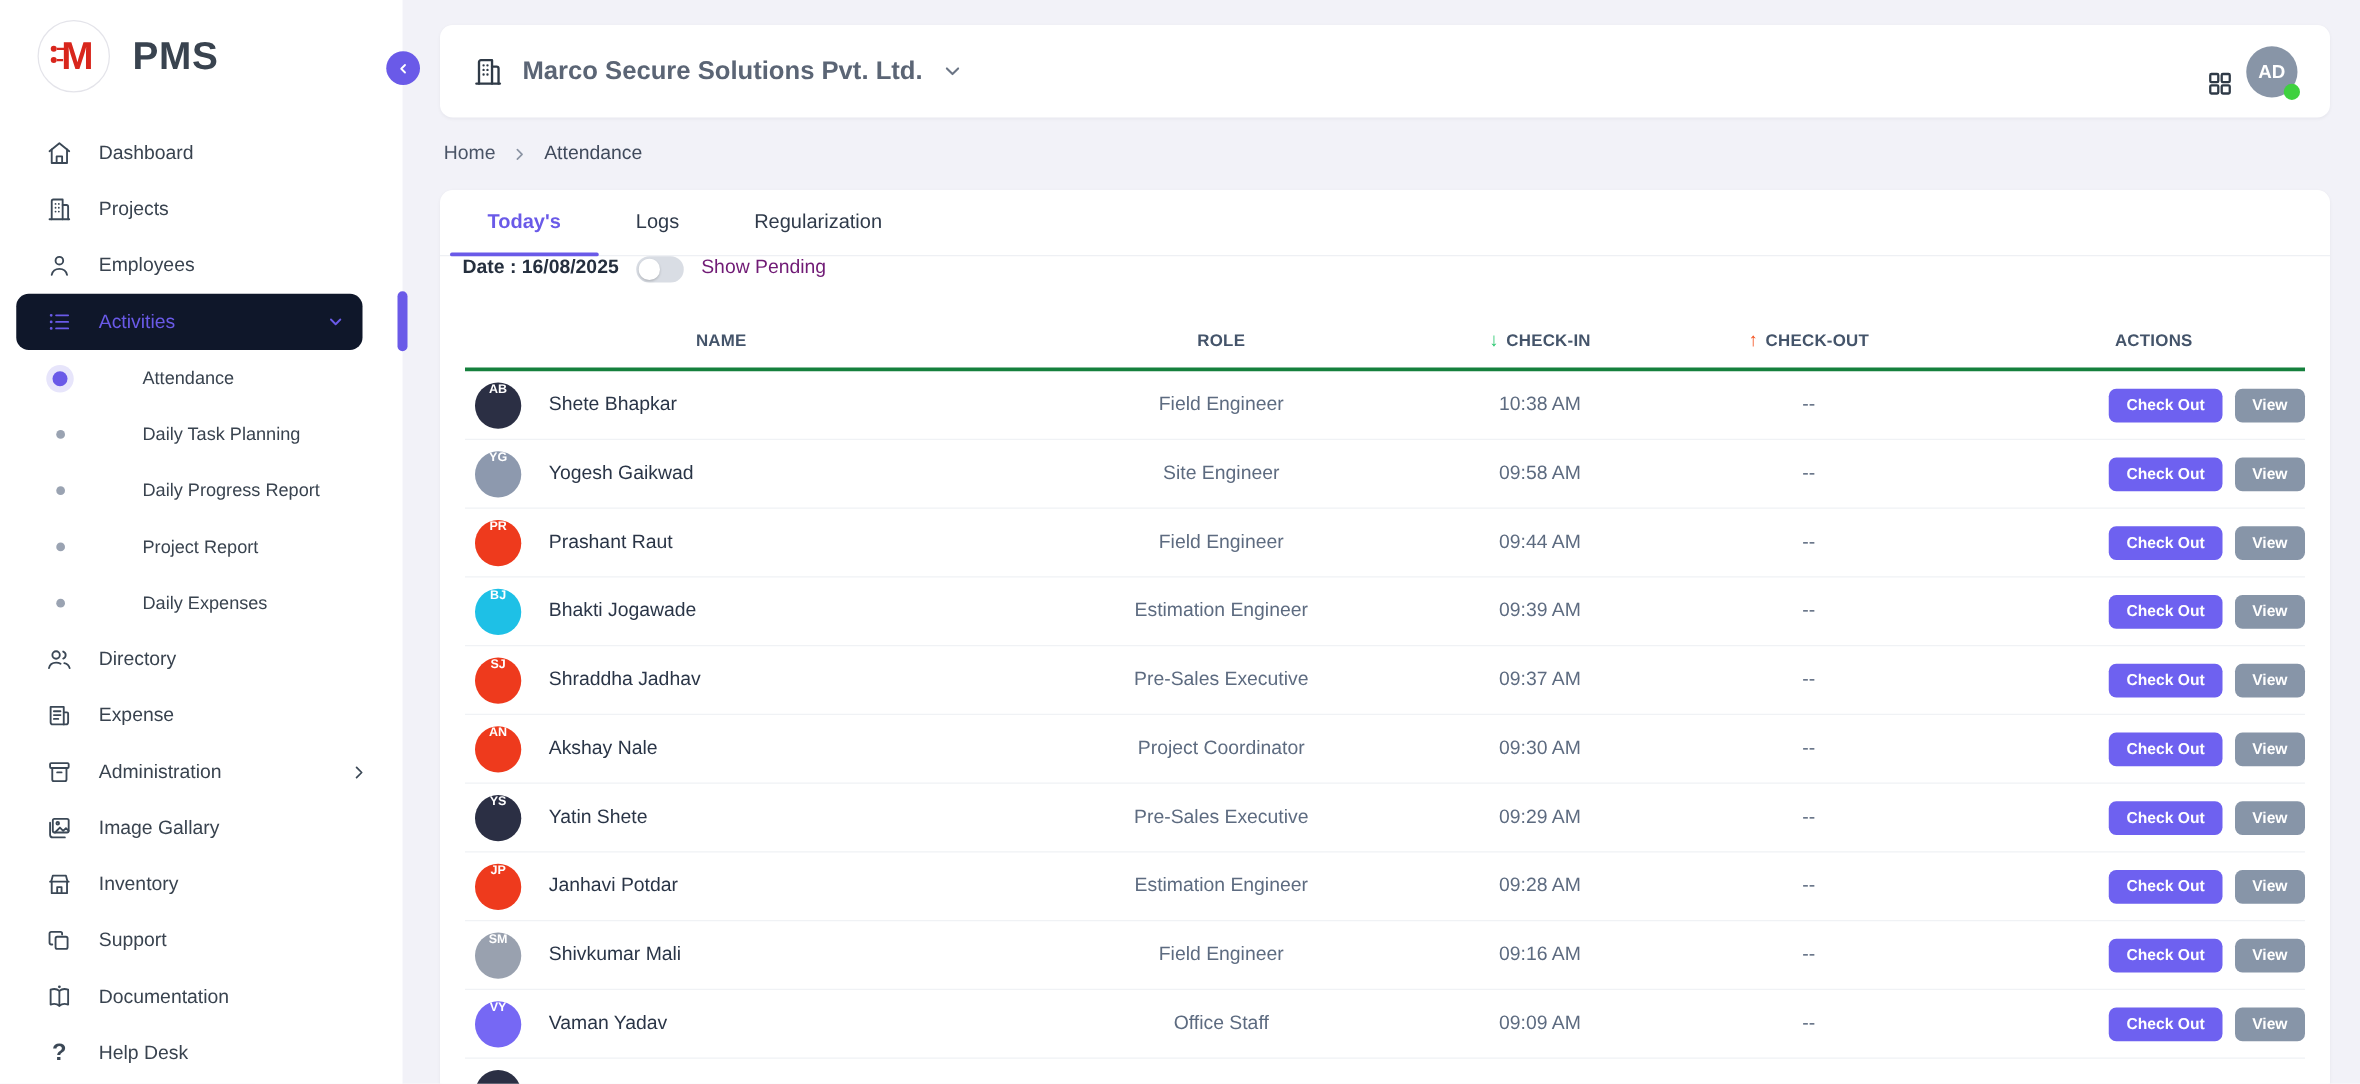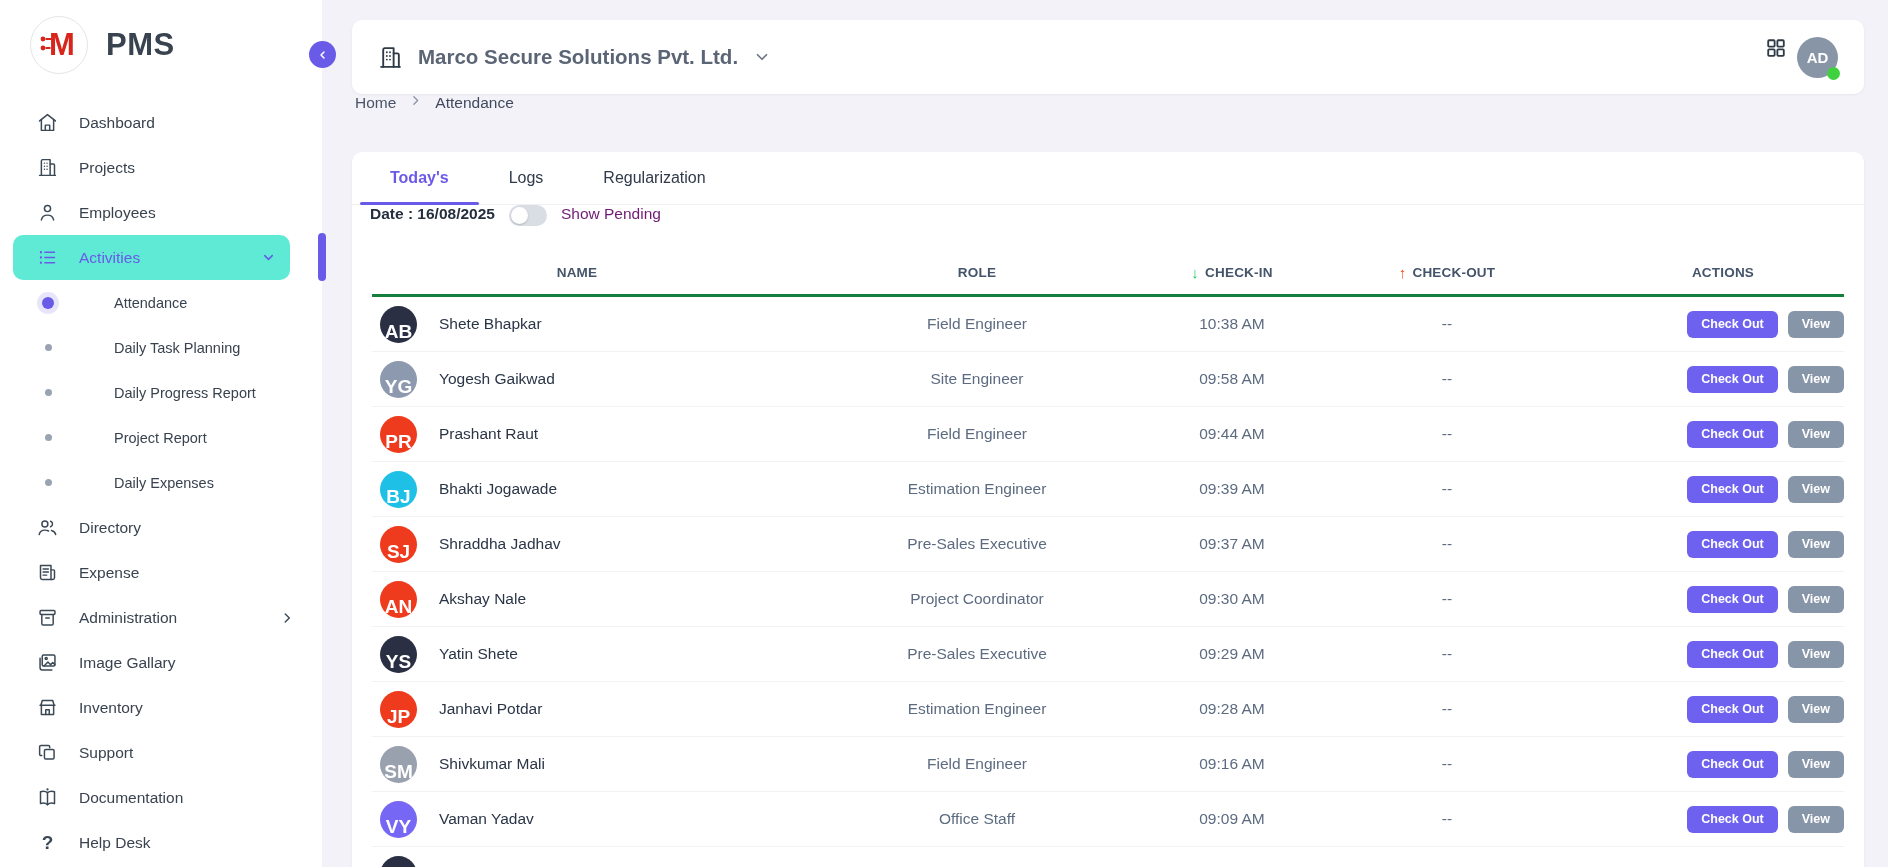--- a/index.html
+++ b/index.html
@@ -11,43 +11,43 @@
   
   .sidebar { position:fixed; left:0; top:0; bottom:0; width:322px; background:#fff; z-index:5; }
   .logo-row { display:flex; align-items:center; gap:18px; padding:16px 0 0 30px; }
   .logo-circle { width:58px; height:58px; border-radius:50%; border:1px solid #e4e4ea; display:flex; align-items:center; justify-content:center; position:relative; background:#fff; }
   .logo-m { color:#d8261c; font-size:31px; font-weight:800; margin-left:6px; }
   .logo-dots { position:absolute; left:9px; top:17px; }
   .brand { font-size:31px; font-weight:800; color:#39434f; letter-spacing:.5px; }
   .nav { margin-top:26px; position:relative; }
   .nav-item { height:45px; display:flex; align-items:center; gap:21px; padding-left:37px; font-size:15.5px; font-weight:500; color:#39434f; cursor:pointer; position:relative; }
   .nav-item .chev-right { margin-left:auto; margin-right:28px; }
-  .nav-item.active { margin:0 32px 0 13px; padding-left:24px; background:#5eead4; border-radius:10px; color:#6a5ae8; }
+  .nav-item.active { margin:0 32px 0 13px; padding-left:24px; background:#0f172a; border-radius:10px; color:#6a5ae8; }
   .nav-item.active .ic { stroke:#6a5ae8; }
   .nav-item.active .chev-down { margin-left:auto; margin-right:14px; }
   .edge-indicator { position:absolute; right:-4px; top:133px; width:8px; height:48px; border-radius:4px; background:#6a5ae8; }
   .sub-item { height:45px; display:flex; align-items:center; cursor:pointer; }
   .sub-bullet-box { width:12px; margin-left:42px; display:flex; align-items:center; justify-content:center; }
   .dot-active { width:12px; height:12px; border-radius:50%; background:#6a5ae8; box-shadow:0 0 0 5px #e7e5fb; }
   .dot { width:7px; height:7px; border-radius:50%; background:#9aa3b2; }
   .sub-label { margin-left:60px; font-size:14.5px; font-weight:500; color:#39434f; }
   .collapse-btn { position:fixed; left:309px; top:41px; width:27px; height:27px; border-radius:50%; background:#6a5ae8; border:none; color:#fff; cursor:pointer; z-index:6; display:flex; align-items:center; justify-content:center; }
 
   
   .main { margin-left:322px; padding:20px 24px 0 30px; }
   .card { background:#fff; border-radius:10px; box-shadow:0 1px 3px rgba(16,24,40,.05); }
   .topbar { height:74px; display:flex; align-items:center; justify-content:space-between; padding:0 26px; }
   .company { display:flex; align-items:center; gap:15px; cursor:pointer; }
   .company-name { font-size:20.5px; font-weight:600; color:#5b6575; }
-  .top-right { display:flex; align-items:flex-start; gap:10px; }
+  .top-right { display:flex; align-items:flex-end; gap:10px; }
   .grid-btn { background:none; border:none; cursor:pointer; }
   .avatar-top { width:41px; height:41px; border-radius:50%; background:#8895a7; color:#fff; font-size:15px; font-weight:700; display:flex; align-items:center; justify-content:center; position:relative; cursor:pointer; }
   .online-dot { position:absolute; right:-2px; bottom:-2px; width:13px; height:13px; border-radius:50%; background:#3fd13f; }
 
-  .breadcrumb { height:58px; display:flex; gap:13px; padding-left:3px; font-size:15.5px; }
+  .breadcrumb { height:58px; display:flex; align-items:center; gap:13px; padding-left:3px; font-size:15.5px; }
   .crumb-home { color:#4a5466; cursor:pointer; }
   .crumb-current { color:#404a5c; }
 
   .content { height:740px; overflow:hidden; }
   .tabs { display:flex; height:53px; border-bottom:1px solid #eef0f4; padding-left:8px; }
   .tab { padding:0 30px; display:flex; align-items:center; font-size:16px; font-weight:500; color:#2f3a4a; position:relative; cursor:pointer; }
   .tab.active { color:#6a5ae8; font-weight:600; }
   .tab.active::after { content:""; position:absolute; left:0; right:0; bottom:-1px; height:3px; border-radius:2px; background:#6a5ae8; }
 
   .filter-row { display:flex; align-items:flex-start; height:46px; padding-left:18px; gap:14px; }
@@ -58,21 +58,21 @@
 
   .table { padding:0 20px; }
   .thead, .trow { display:grid; grid-template-columns:410px 390px 120px 310px 1fr; align-items:center; }
   .thead { height:46px; border-bottom:3px solid #15803d; }
   .th { justify-self:center; display:flex; align-items:center; gap:6px; font-size:13.5px; font-weight:700; color:#44546a; letter-spacing:.2px; }
   .sort-glyph { font-size:15px; font-weight:700; }
   .glyph-in { color:#28c76f; }
   .glyph-out { color:#f4511e; }
   .trow { height:55px; border-bottom:1px solid #f0f2f5; }
   .name-cell { display:flex; align-items:center; gap:22px; padding-left:8px; }
-  .avatar { width:37px; height:37px; border-radius:50%; color:#fff; font-size:19px; font-weight:700; display:flex; align-items:flex-end; justify-content:center; background:#2b2f44; flex:none; }
+  .avatar { width:37px; height:37px; border-radius:50%; color:#fff; font-size:10px; font-weight:700; display:flex; align-items:flex-start; justify-content:center; background:#2b2f44; flex:none; }
   .name { font-size:15.5px; color:#2a3547; }
   .cell-center { justify-self:center; font-size:15.5px; color:#5d6b80; text-align:center; }
   .actions-cell { display:flex; gap:10px; justify-content:flex-end; }
   .btn { border:none; border-radius:6px; height:27px; padding:0 14px; color:#fff; font-family:inherit; font-size:12.5px; font-weight:700; cursor:pointer; }
   .btn-checkout { background:#6e61f0; }
   .btn-view { background:#8795a8; }
   .trow.partial { border-bottom:none; }
 </style>
 </head>
 <body>

